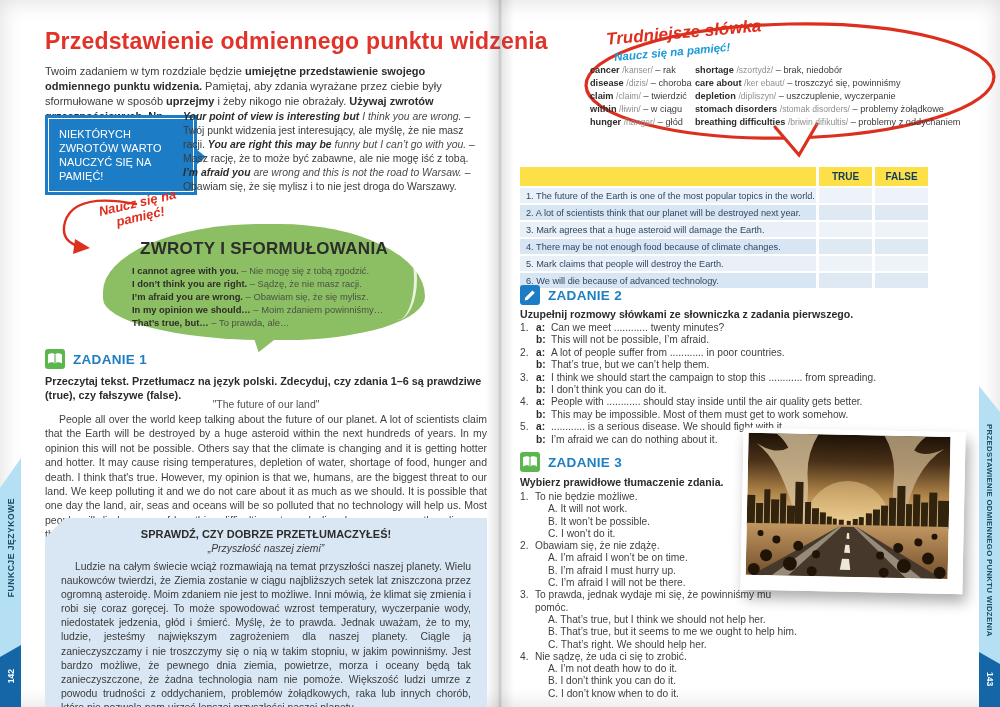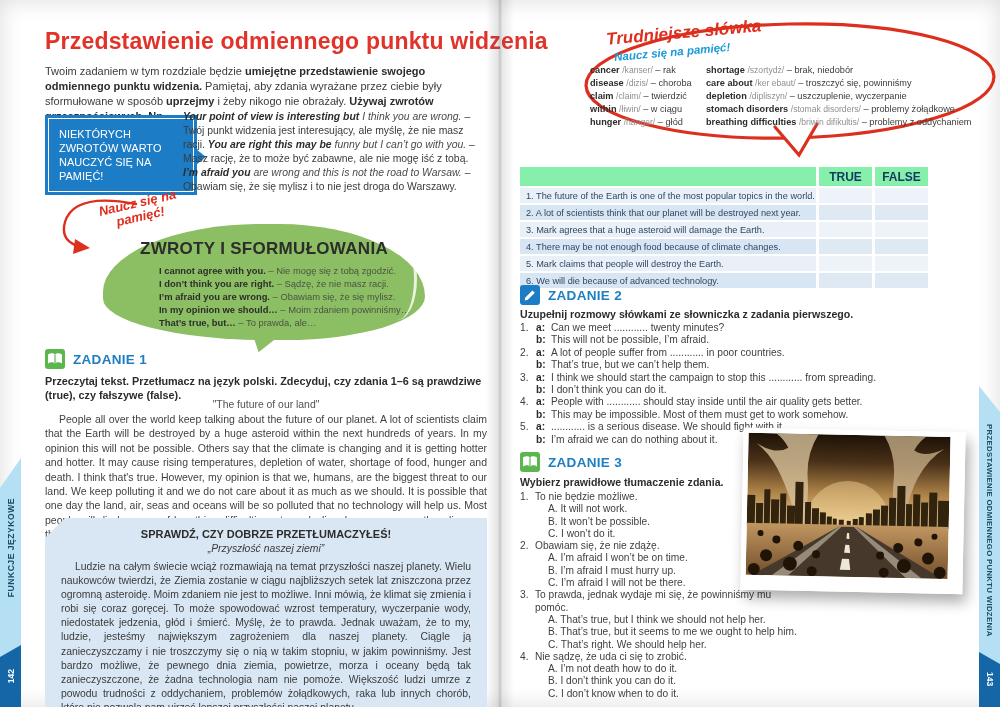--- a/index.html
+++ b/index.html
@@ -22,21 +22,21 @@
   .examples .bi{font-style:italic;color:#2c2c2b;}
   .examples i{color:#4a4a48;}
   .memo-arc{left:56px;top:192px;}
   .memo-note{left:94px;top:196px;transform:rotate(-13deg);font-size:13px;font-weight:bold;font-style:italic;color:#dd2f1e;width:90px;text-align:center;line-height:14px;}
   .green-bubble{left:103px;top:224px;width:322px;height:116px;background:#8cbf63;
     border-radius:52% 48% 46% 54% / 62% 66% 40% 38%;}
   .green-bubble:before{content:"";position:absolute;right:8px;top:14px;width:36px;height:82px;border-right:3px solid rgba(255,255,255,.8);border-radius:50%;}
   .green-bubble:after{content:"";position:absolute;left:148px;bottom:-13px;width:0;height:0;
     border-left:9px solid transparent;border-right:15px solid transparent;border-top:17px solid #8cbf63;transform:rotate(10deg);}
   .gb-title{padding-top:15px;text-align:center;font-size:17px;font-weight:bold;color:#2d2d2b;letter-spacing:.3px;}
-  .gb-list{margin:5px 0 0 56px;font-size:9.4px;line-height:13px;white-space:nowrap;}
+  .gb-list{margin:5px 0 0 29px;font-size:9.4px;line-height:13px;white-space:nowrap;}
   .gb-list b{color:#2d2d2b;}
   .gb-list span{color:#4b5244;}
   .task-header{display:flex;align-items:center;gap:8px;}
   .task-icon{width:20px;height:20px;border-radius:3px;flex:0 0 20px;}
   .task-icon.green{background:#5cb64e;}
   .task-icon.blue{background:#1c7cc5;}
   .task-label{font-size:13.5px;font-weight:bold;color:#1e7ec2;letter-spacing:.3px;}
   .t1h{left:45px;top:349px;}
   .t1i{left:45px;top:374px;width:442px;font-size:10.8px;line-height:14px;font-weight:bold;color:#2c2c2b;}
   .t1tt{left:45px;top:399px;width:442px;text-align:center;font-size:10.4px;color:#55514e;}
@@ -56,28 +56,28 @@
   .tab-right{left:979px;top:386px;width:21px;height:321px;background:#b5e0f4;clip-path:polygon(0 0,100% 26px,100% 100%,0 100%);
     display:flex;align-items:flex-start;justify-content:center;}
   .tab-right span{writing-mode:vertical-rl;font-size:7.8px;font-weight:bold;color:#1b4c66;letter-spacing:.3px;margin-top:38px;}
   .corner-right{left:979px;top:652px;width:21px;height:55px;background:#1566a7;clip-path:polygon(0 0,100% 12px,100% 100%,0 100%);
     display:flex;align-items:center;justify-content:center;}
   .corner-right span{writing-mode:vertical-rl;font-size:8.6px;font-weight:bold;color:#fff;}
   
   .vocab-svg{left:578px;top:14px;}
   .vocab-title{left:606px;top:23px;transform:rotate(-5deg);font-size:17px;font-weight:bold;font-style:italic;color:#dd2f1e;}
   .vocab-sub{left:614px;top:46px;transform:rotate(-5deg);font-size:11.5px;font-weight:bold;font-style:italic;color:#1a9bd7;}
-  .vocab-cols{left:590px;top:64px;display:flex;gap:20px;}
+  .vocab-cols{left:590px;top:64px;display:flex;gap:9px;}
   .vocab-col{font-size:9.2px;line-height:13px;color:#3b3b3a;white-space:nowrap;}
   .vocab-col.c1{width:96px;}
   .vocab-col b{color:#2d2d2b;}
   .vocab-col .ph{font-size:8.6px;color:#908f8d;}
   .tf-table{left:520px;top:167px;width:408px;display:grid;grid-template-columns:1fr 53px 53px;gap:2px 3px;}
-  .thead{background:#86efac;height:19px;display:flex;align-items:center;justify-content:center;
-    font-size:12px;font-weight:bold;color:#123a5e;}
+  .thead{background:#fde047;height:19px;display:flex;align-items:center;justify-content:center;
+    font-size:10px;font-weight:bold;color:#123a5e;}
   .tstmt{font-size:9.2px;color:#2f4763;padding:2.5px 0 2.5px 6px;background:#e9f0f8;display:flex;align-items:center;}
   .tans{background:#eef3fa;}
   .tstmt.alt{background:#d8e5f2;}
   .tans.alt{background:#dfe9f4;}
   .t2h{left:520px;top:285px;}
   .t2i{left:520px;top:308px;width:445px;font-size:10.6px;font-weight:bold;color:#2c2c2b;}
   .t2-list{left:520px;top:322px;width:448px;font-size:10.2px;line-height:12.4px;color:#3f3f3e;}
   .t2-line{display:flex;}
   .t2-line .num{flex:0 0 16px;}
   .t2-line .lab{flex:0 0 15px;font-weight:bold;color:#2c2c2b;}

